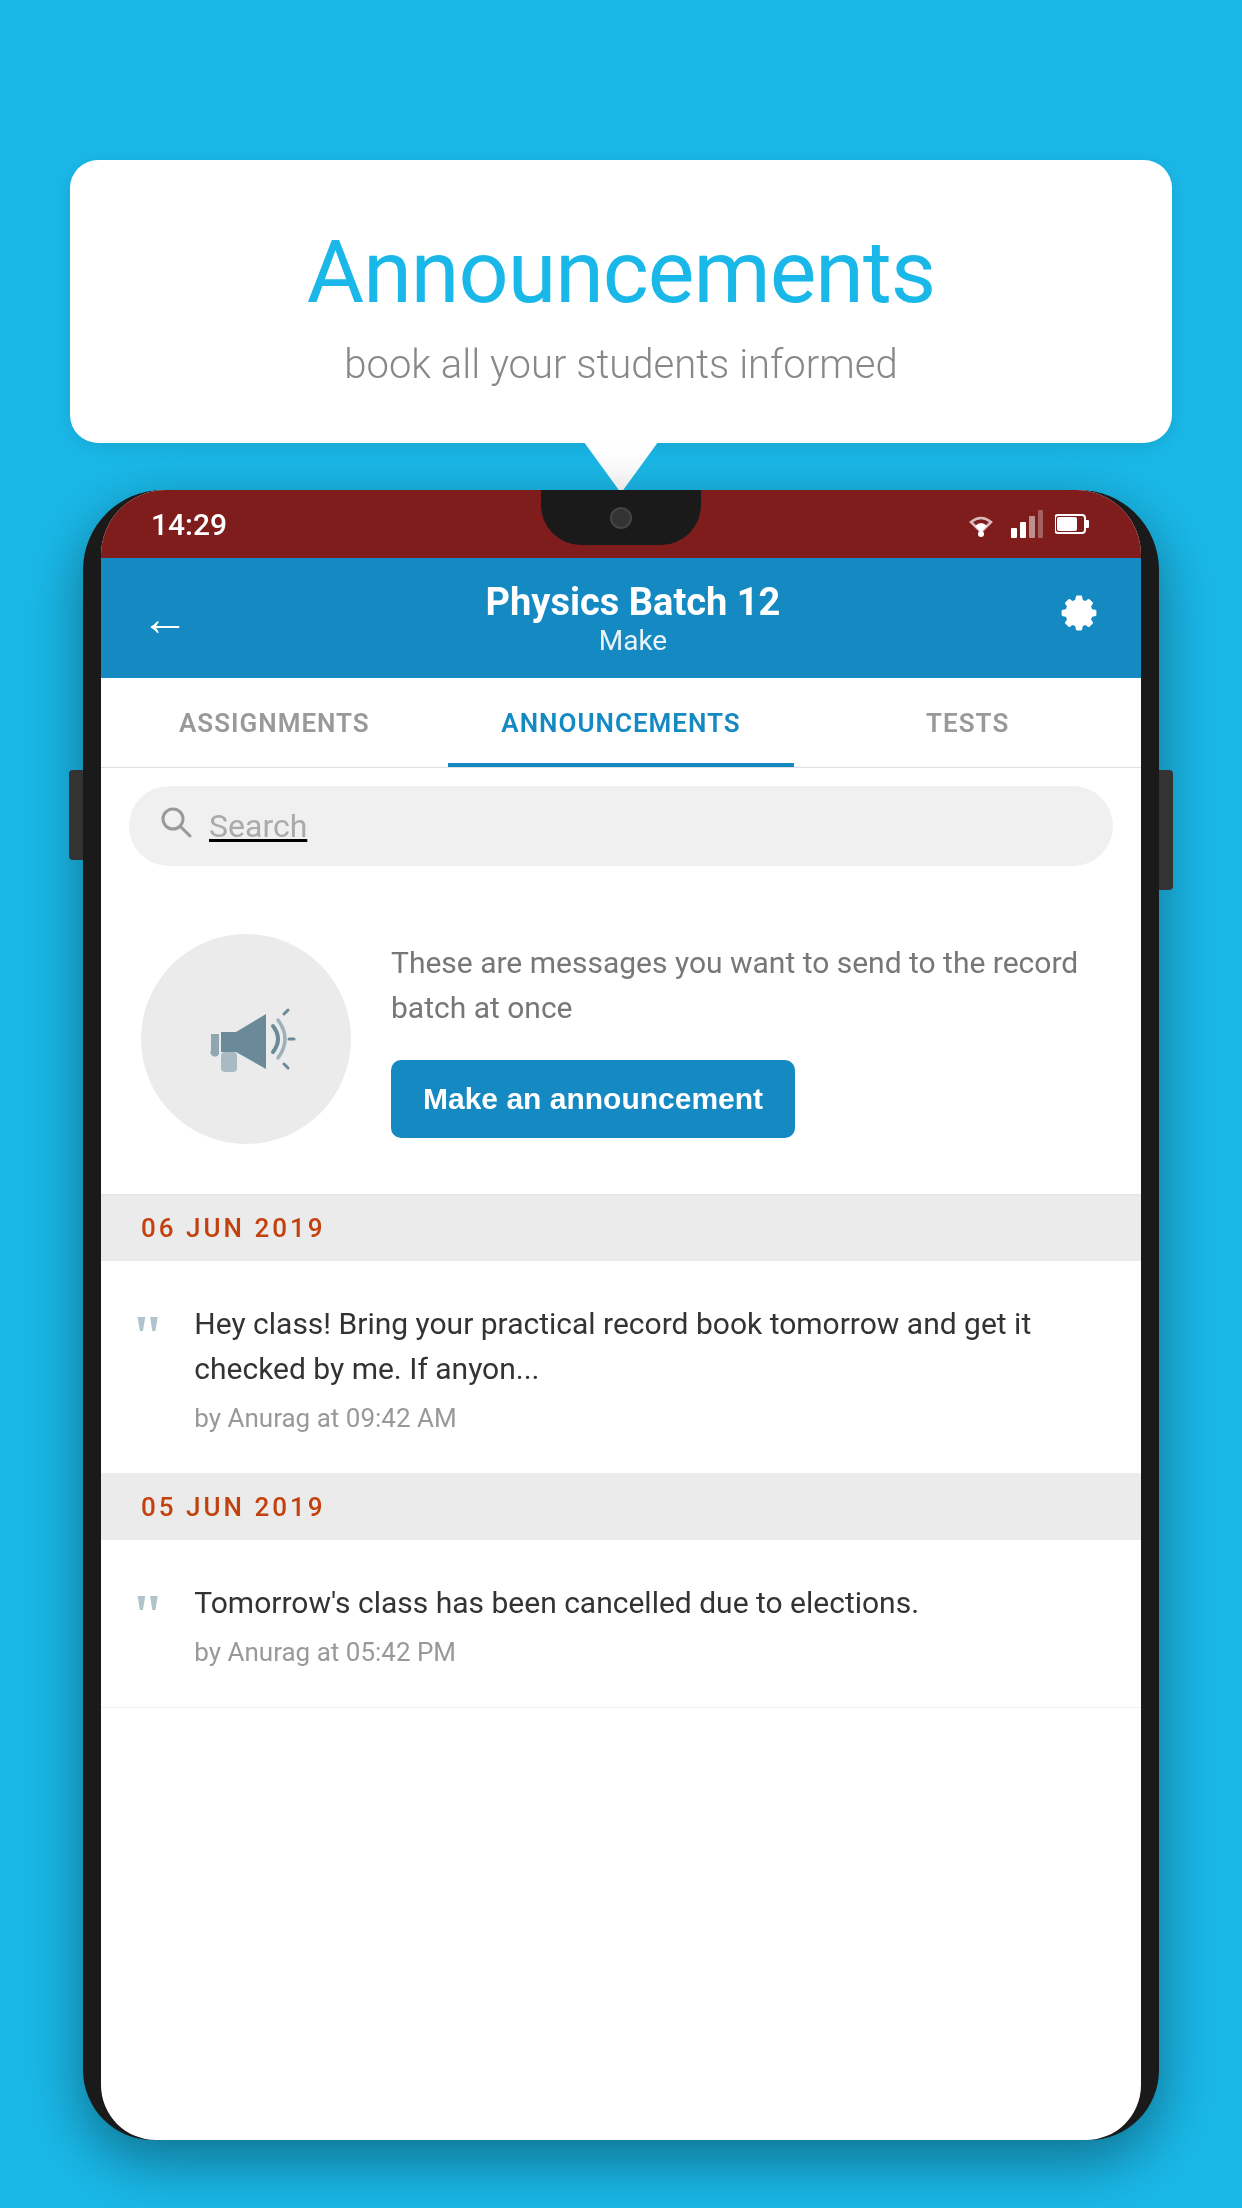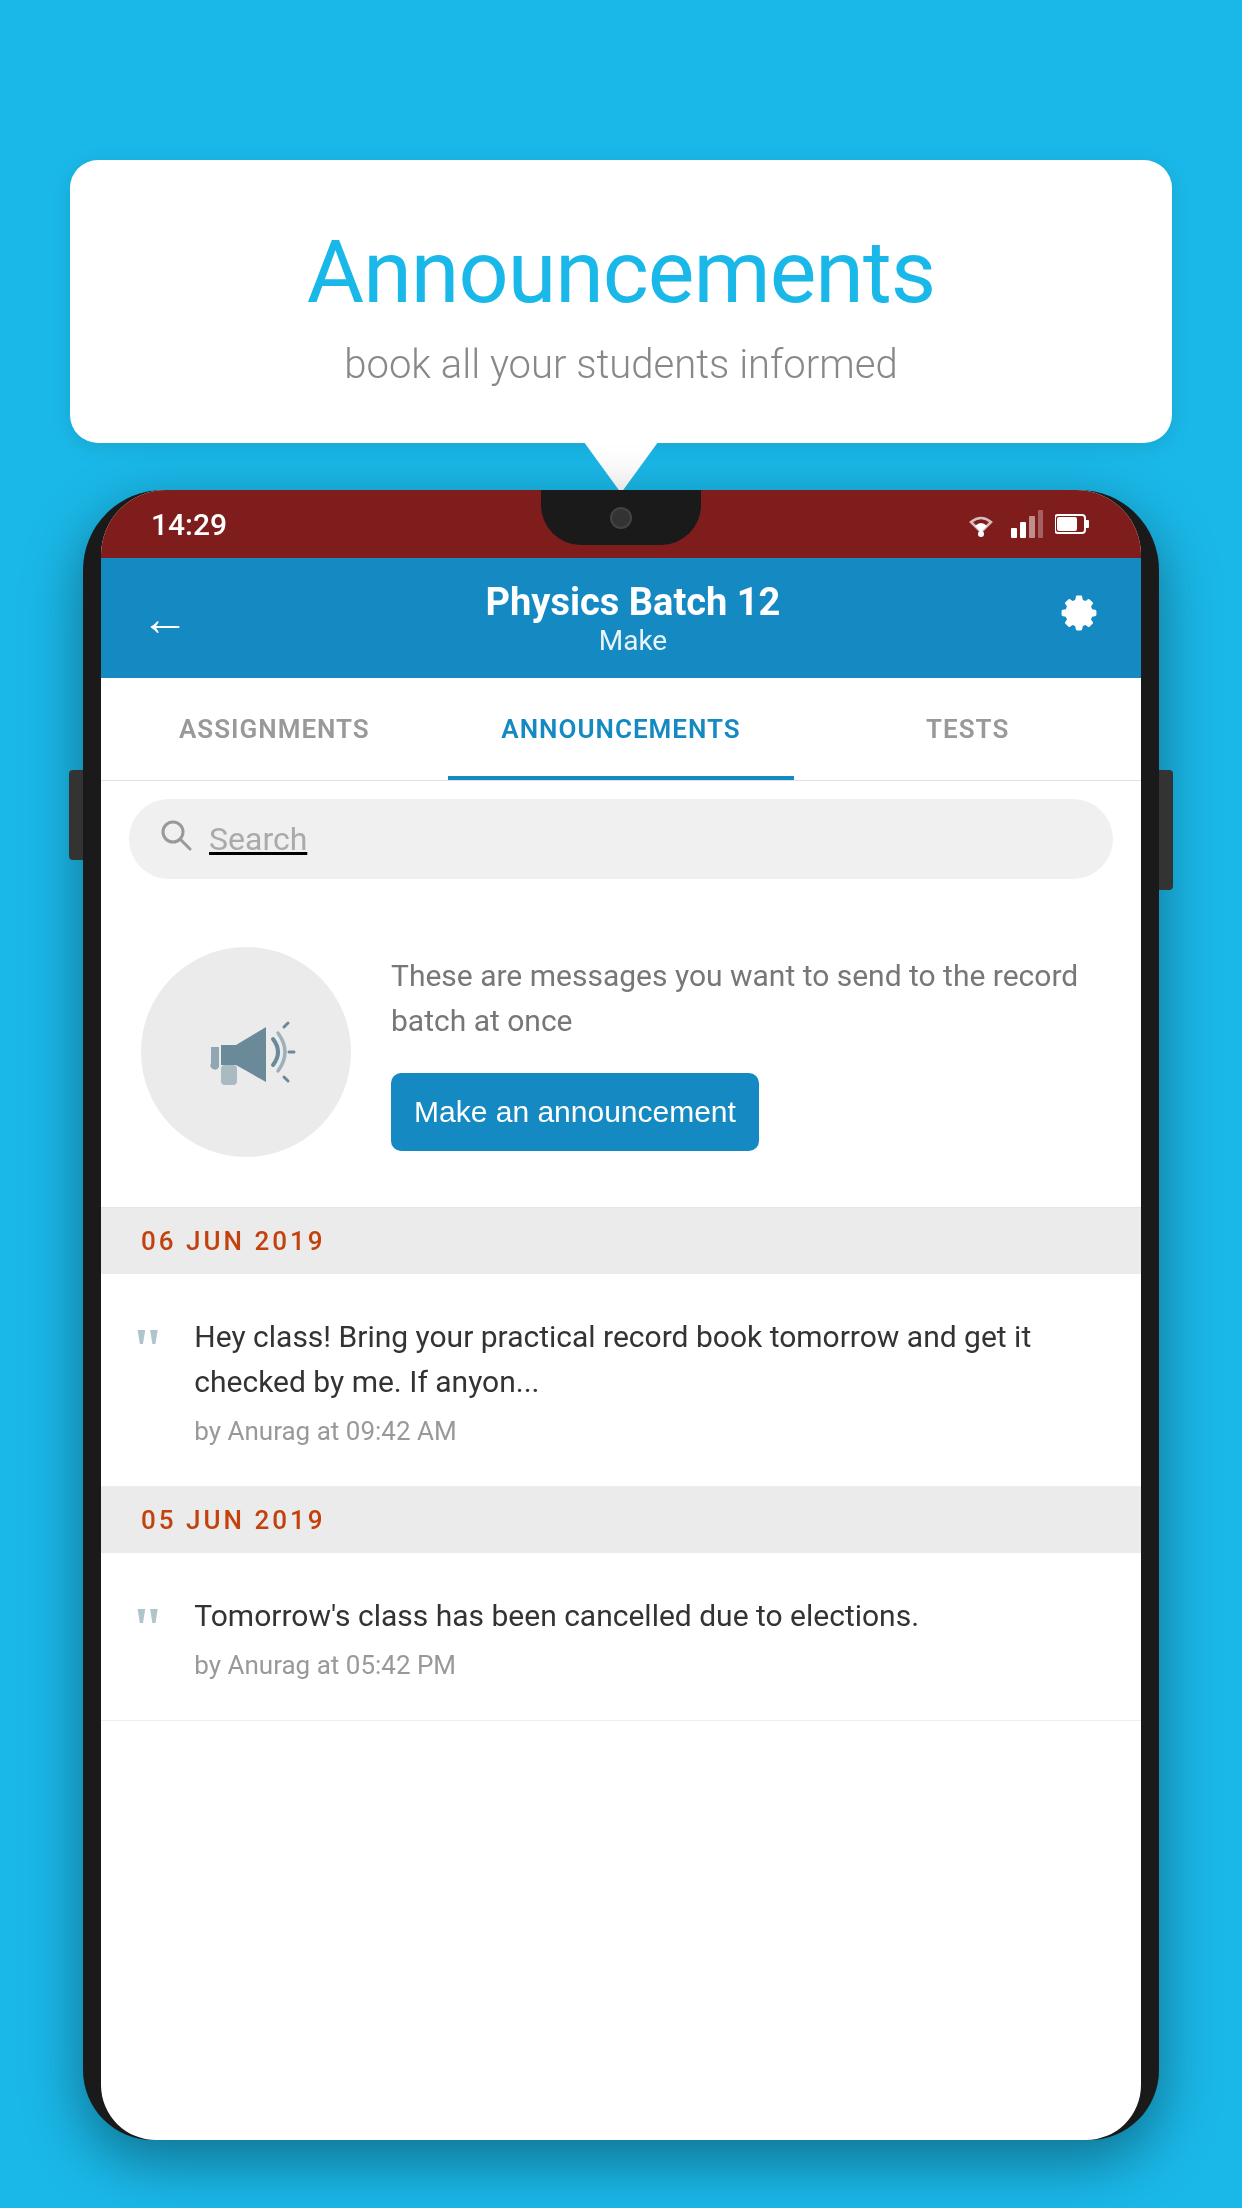--- a/index.html
+++ b/index.html
@@ -193,21 +193,21 @@
     }
 
     .settings-icon {
       color: white;
       font-size: 44px;
     }
 
     
     .tabs-bar {
       background: white;
-      height: 103px;
+      height: 90px;
       display: flex;
       align-items: stretch;
       border-bottom: 1px solid #e0e0e0;
     }
 
     .tab-item {
       flex: 1;
       display: flex;
       align-items: center;
       justify-content: center;
@@ -296,23 +296,23 @@
       color: #777;
       line-height: 1.5;
       margin-bottom: 30px;
     }
 
     .make-announcement-btn {
       background: #1589c2;
       color: white;
       border: none;
       border-radius: 10px;
-      padding: 22px 23px;
+      padding: 22px 32px;
       font-size: 30px;
-      font-weight: 400;
+      font-weight: 700;
       cursor: pointer;
       display: inline-block;
     }
 
     
     .date-separator {
       background: #ebebeb;
       padding: 18px 40px;
       font-size: 26px;
       color: #c2410c;

